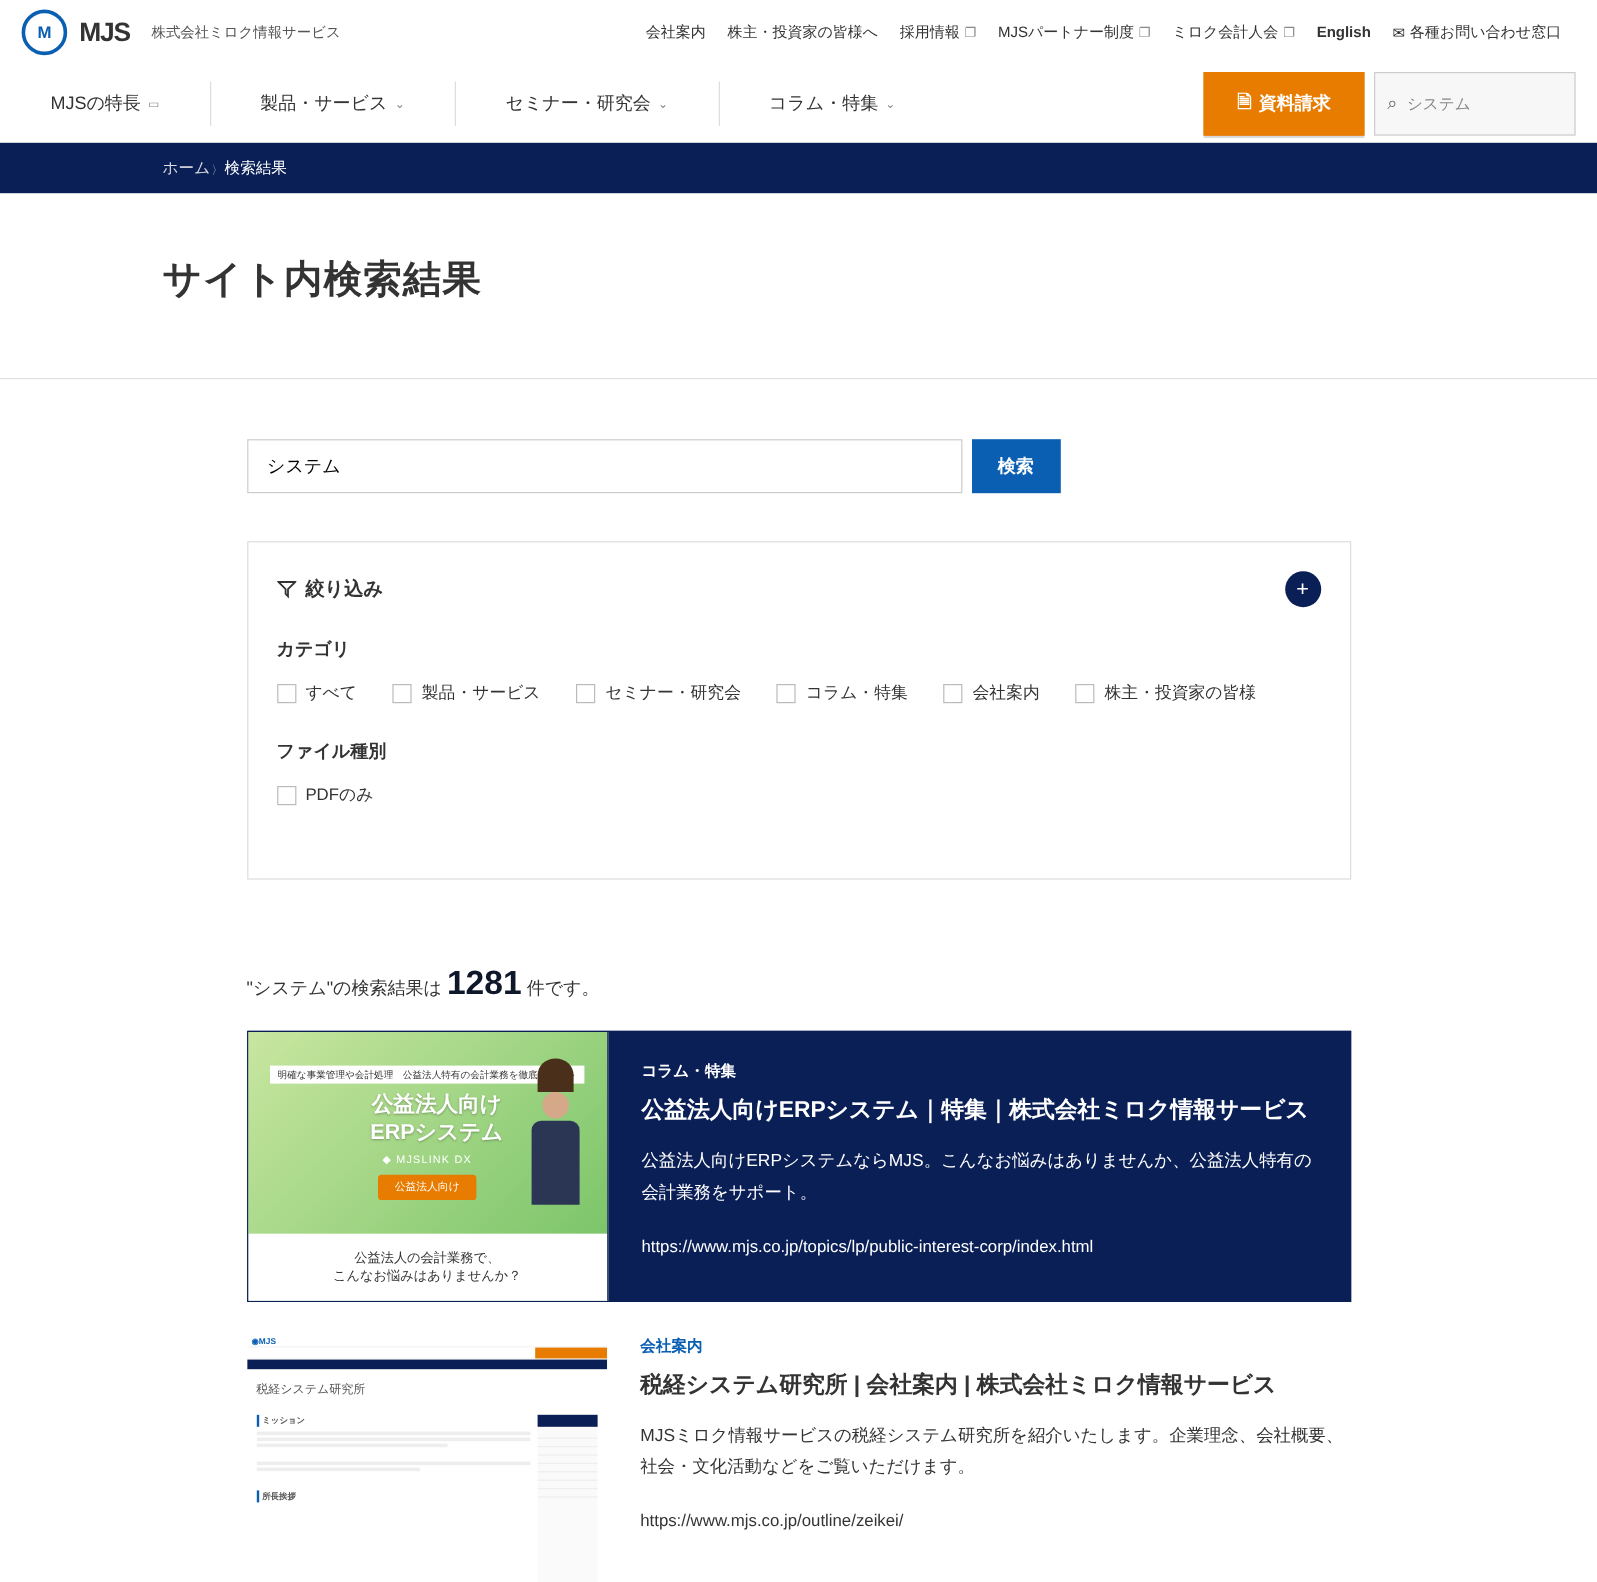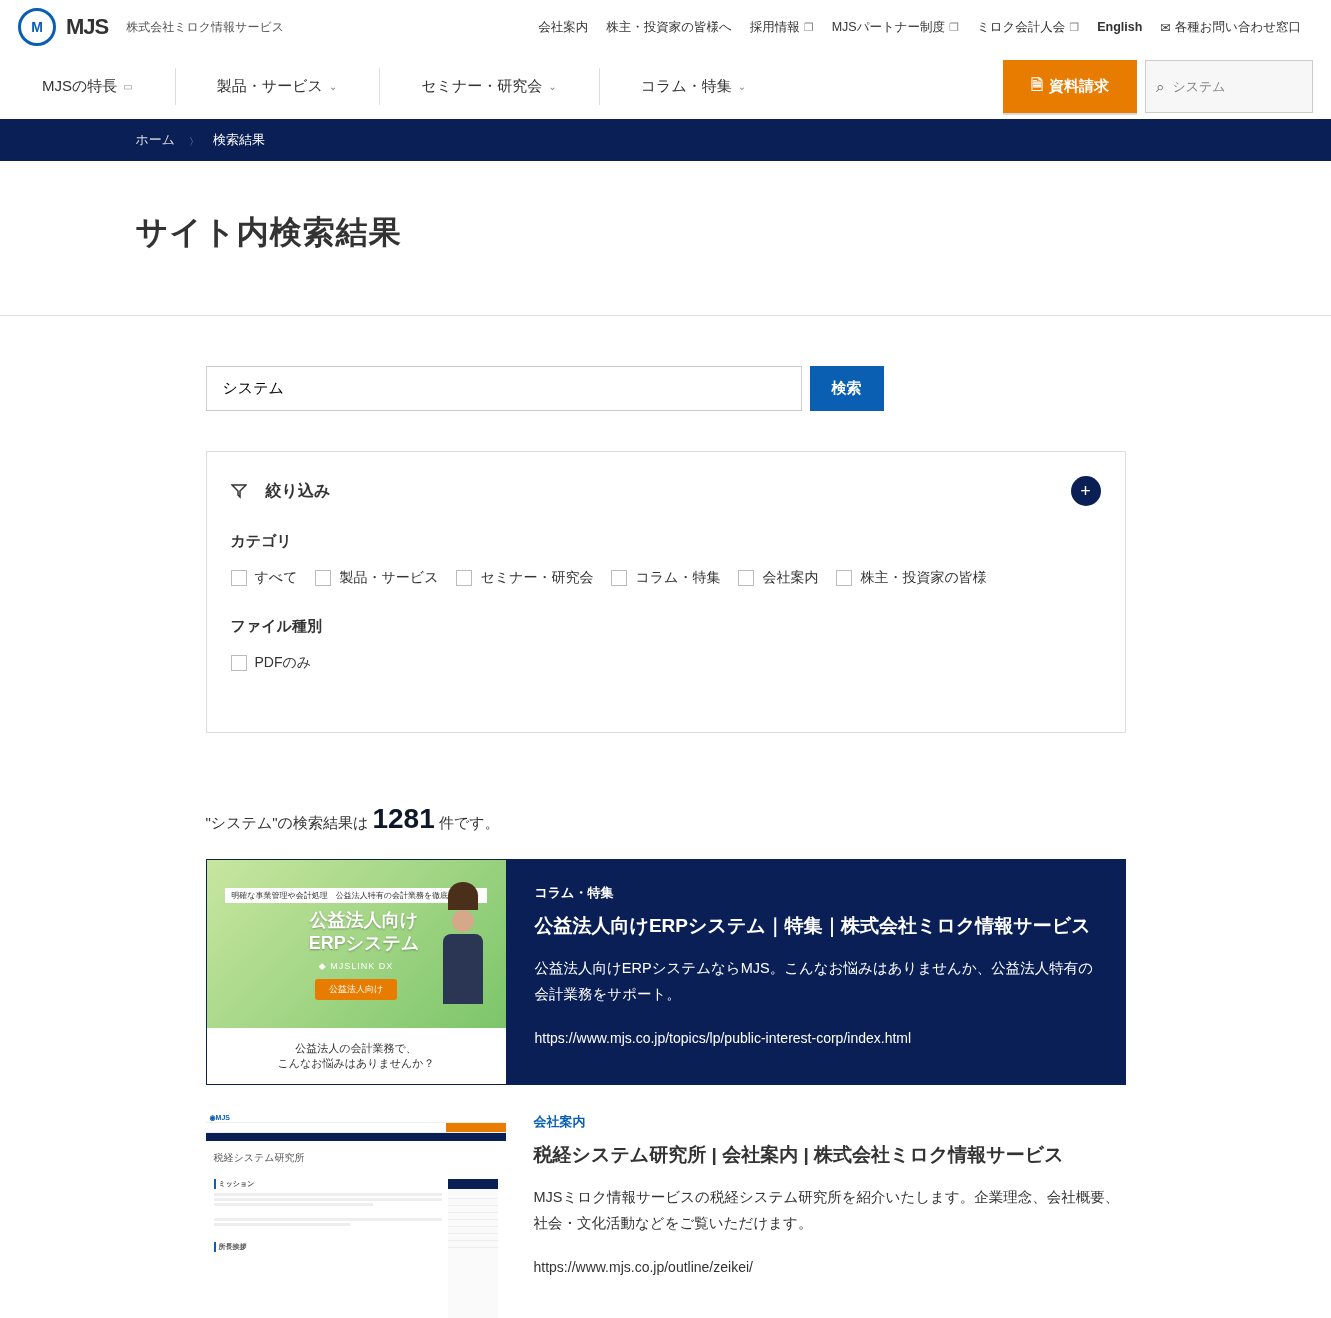--- a/index.html
+++ b/index.html
@@ -22,43 +22,43 @@
 .nav-item + .nav-item::before { content: ""; position: absolute; left: 0; top: 22%; bottom: 22%; width: 1px; background: #ddd; }
 .nav-item .chev { font-size: 10px; color: #888; }
 .spacer { flex: 1; }
 .cta-btn { background: #e87c00; color: #fff; border: 2px solid #e87c00; padding: 12px 26px; font-size: 15px; font-weight: bold; display: flex; align-items: center; gap: 6px; cursor: pointer; margin: 6px 8px; box-shadow: 0 2px 0 rgba(0,0,0,0.15); }
 .header-search { display: flex; align-items: center; border: 1px solid #ccc; background: #f7f7f7; padding: 0 10px; margin: 6px 0; width: 168px; }
 .header-search input { border: none; background: transparent; outline: none; font-size: 13px; width: 100%; padding: 10px 2px; color: #888; }
 .header-search .sicon { color: #666; margin-right: 6px; font-size: 15px; }
 
 
 .breadcrumb-bar { background: #0a1f56; color: #fff; padding: 12px 0; }
-.breadcrumb-inner { max-width: 1100px; margin: 0 auto; padding: 0 20px; font-size: 13px; display: flex; align-items: flex-end; gap: 14px; }
+.breadcrumb-inner { max-width: 1100px; margin: 0 auto; padding: 0 20px; font-size: 13px; display: flex; align-items: flex-end; gap: 1px; }
 .breadcrumb-inner a { color: #ddd; text-decoration: none; cursor: pointer; }
 .breadcrumb-sep { color: #aaa; font-size: 10px; }
 
 
 .page-title-wrap { max-width: 1100px; margin: 0 auto; padding: 50px 20px 60px; }
 .page-title { font-size: 32px; font-weight: 600; font-family: serif; letter-spacing: 1px; }
 .title-divider { border-bottom: 1px solid #e0e0e0; }
 
 
 .content { max-width: 960px; margin: 0 auto; padding: 50px 20px; }
 .search-row { display: flex; gap: 8px; margin-bottom: 40px; }
 .search-input { flex: 0 0 596px; border: 1px solid #ccc; padding: 13px 16px; font-size: 15px; outline: none; }
 .search-btn { background: #0a5fb2; color: #fff; border: none; padding: 13px 22px; font-size: 15px; font-weight: bold; cursor: pointer; }
 
 
 .filter-panel { border: 1px solid #ddd; padding: 24px 24px 30px; }
 .filter-header { display: flex; align-items: center; justify-content: space-between; margin-bottom: 26px; }
-.filter-title { font-size: 16px; font-weight: bold; display: flex; align-items: center; gap: 19px; }
+.filter-title { font-size: 16px; font-weight: bold; display: flex; align-items: center; gap: 8px; }
 .filter-icon { display: inline-block; }
 .expand-btn { width: 30px; height: 30px; border-radius: 50%; background: #0a1f56; color: #fff; display: flex; align-items: center; justify-content: center; font-size: 18px; cursor: pointer; }
 .filter-section-label { font-size: 15px; font-weight: bold; margin-bottom: 18px; }
-.filter-checks { display: flex; flex-wrap: wrap; gap: 18px; margin-bottom: 30px; }
+.filter-checks { display: flex; flex-wrap: wrap; gap: 30px; margin-bottom: 30px; }
 .check-item { display: flex; align-items: center; gap: 8px; font-size: 14px; cursor: pointer; }
 .check-box { width: 16px; height: 16px; border: 1px solid #bbb; background: #fff; }
 
 
 .result-count { margin: 70px 0 24px; font-size: 15px; }
 .result-count .num { color: #0f172a; font-size: 28px; font-weight: bold; }
 
 
 .result-card { display: flex; margin-bottom: 28px; text-decoration: none; color: inherit; }
 .result-card.featured { background: #0a1f56; color: #fff; border: 1px solid #0a1f56; }

